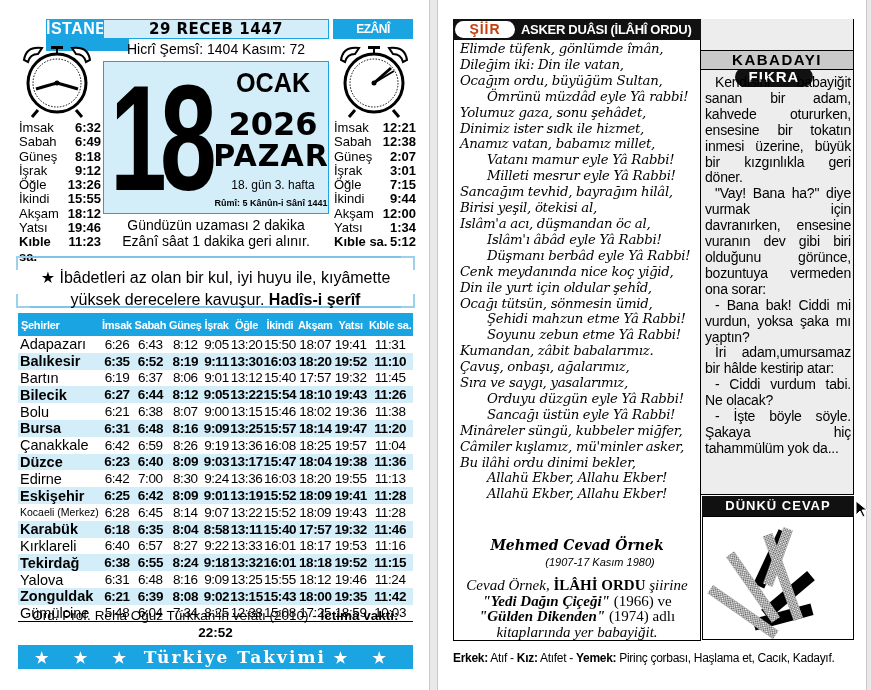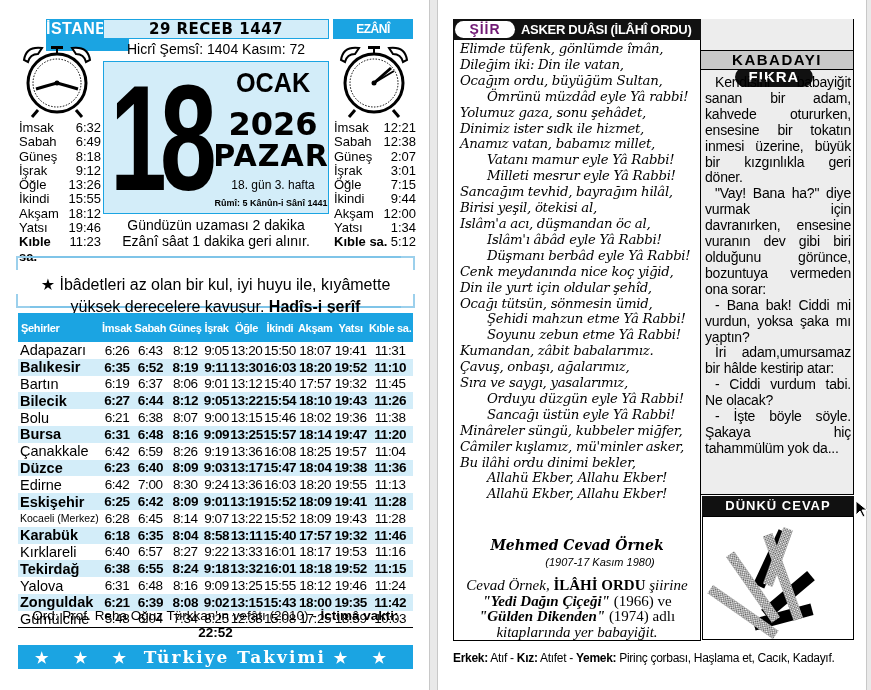--- a/index.html
+++ b/index.html
@@ -24,48 +24,48 @@
     .daylen { position: absolute; left: 103px; top: 217px; width: 226px; text-align: center; font-size: 14px; line-height: 16px; }
 
     .clock { position: absolute; width: 78px; height: 78px; }
     .clock-left { left: 18px; top: 40px; }
     .clock-right { left: 335px; top: 40px; }
 
     .times { position: absolute; width: 82px; font-size: 13px; line-height: 14.3px; }
     .times-left { left: 19px; top: 121px; }
     .times-right { left: 334px; top: 121px; }
     .times .row { display: flex; justify-content: space-between; }
-    .times .row .t { font-weight: normal; }
+    .times .row .t { font-weight: bold; }
     .times .row.kible .lbl { font-weight: bold; }
 
-    .quote-box { position: absolute; left: 18px; top: 256px; width: 395px; height: 52px; border-top: 2px solid #7fc4e8; border-bottom: 2px solid #7fc4e8; text-align: center; font-size: 16px; line-height: 22px; padding-top: 16px; }
+    .quote-box { position: absolute; left: 18px; top: 256px; width: 395px; height: 52px; border-top: 2px solid #7fc4e8; border-bottom: 2px solid #7fc4e8; text-align: center; font-size: 16px; line-height: 22px; padding-top: 9px; }
     .quote-box .corner { position: absolute; width: 14px; height: 14px; border: 2px solid #9cd0ec; }
     .quote-box .c1 { left: -2px; top: -2px; border-right: none; border-bottom: none; }
     .quote-box .c2 { right: -2px; top: -2px; border-left: none; border-bottom: none; }
     .quote-box .c3 { left: -2px; bottom: -2px; border-right: none; border-top: none; }
     .quote-box .c4 { right: -2px; bottom: -2px; border-left: none; border-top: none; }
     .quote-box b { font-weight: bold; }
 
     .ptable { position: absolute; left: 18px; top: 313px; width: 395px; border-collapse: collapse; }
-    .ptable th { background: #1ba4e2; color: #fff; font-size: 11px; font-weight: bold; height: 29px; text-align: center; padding: 0 1px; letter-spacing: -0.3px; margin-top: 24px; }
+    .ptable th { background: #1ba4e2; color: #fff; font-size: 11px; font-weight: bold; height: 23px; text-align: center; padding: 0 1px; letter-spacing: -0.3px; margin-top: 24px; }
     .ptable th:first-child { text-align: left; padding-left: 3px; }
     .ptable td { font-size: 13.5px; height: 16.8px; text-align: center; padding: 0; letter-spacing: -0.4px; }
     .ptable td:first-child { text-align: left; padding-left: 2px; font-size: 14.5px; letter-spacing: 0; }
     .ptable tr.alt td { background: #d3edf9; font-weight: bold; }
     .ptable td.small { font-size: 10.5px !important; }
     .ptable tr:last-child td { border-bottom: 1px solid #000; }
 
     .events { position: absolute; left: 18px; top: 607px; width: 395px; text-align: center; font-size: 13.5px; line-height: 17px; }
     .footer-bar { position: absolute; left: 18px; top: 645px; width: 395px; height: 24px; background: #1ba4e2; color: #fff; text-align: center; font-size: 17px; line-height: 24px; font-weight: bold; font-family: "DejaVu Serif", serif; letter-spacing: 2px; }
     .footer-bar .stars { letter-spacing: 10px; font-size: 15px; }
 
     
     .poem-col { position: absolute; left: 453px; top: 19px; width: 248px; height: 622px; border: 1px solid #000; border-top: none; }
     .poem-head { position: absolute; left: 453px; top: 19px; width: 248px; height: 21px; background: #111; color: #fff; }
-    .siir-pill { position: absolute; left: 2px; top: 2px; width: 60px; height: 17px; background: #fff; color: #701a75; border-radius: 9px; font-weight: bold; font-size: 14px; text-align: center; line-height: 17px; letter-spacing: 1px; }
+    .siir-pill { position: absolute; left: 2px; top: 2px; width: 60px; height: 17px; background: #fff; color: #c2410c; border-radius: 9px; font-weight: bold; font-size: 14px; text-align: center; line-height: 17px; letter-spacing: 1px; }
     .poem-title { position: absolute; left: 68px; top: 0; font-weight: bold; font-size: 13px; line-height: 21px; letter-spacing: -0.3px; }
     .poem-body { position: absolute; left: 460px; top: 41px; width: 238px; font-family: "DejaVu Serif", serif; font-style: italic; font-size: 13.3px; line-height: 15.9px; letter-spacing: -0.3px; }
     .poem-body .ln { white-space: nowrap; }
     .poem-body .ln.indent { padding-left: 27px; }
     .poet { position: absolute; left: 453px; top: 537px; width: 248px; text-align: center; font-family: "DejaVu Serif", serif; font-style: italic; font-weight: bold; font-size: 14px; }
     .poet-dates { position: absolute; left: 453px; top: 556px; width: 248px; text-align: center; font-style: italic; font-size: 11px; padding-left: 46px; }
     .poem-note { position: absolute; left: 455px; top: 578px; width: 244px; text-align: center; font-family: "Liberation Serif", serif; font-size: 15px; line-height: 15.5px; }
     .poem-note i { font-style: italic; }
     .poem-note .bold { font-weight: bold; }
 

